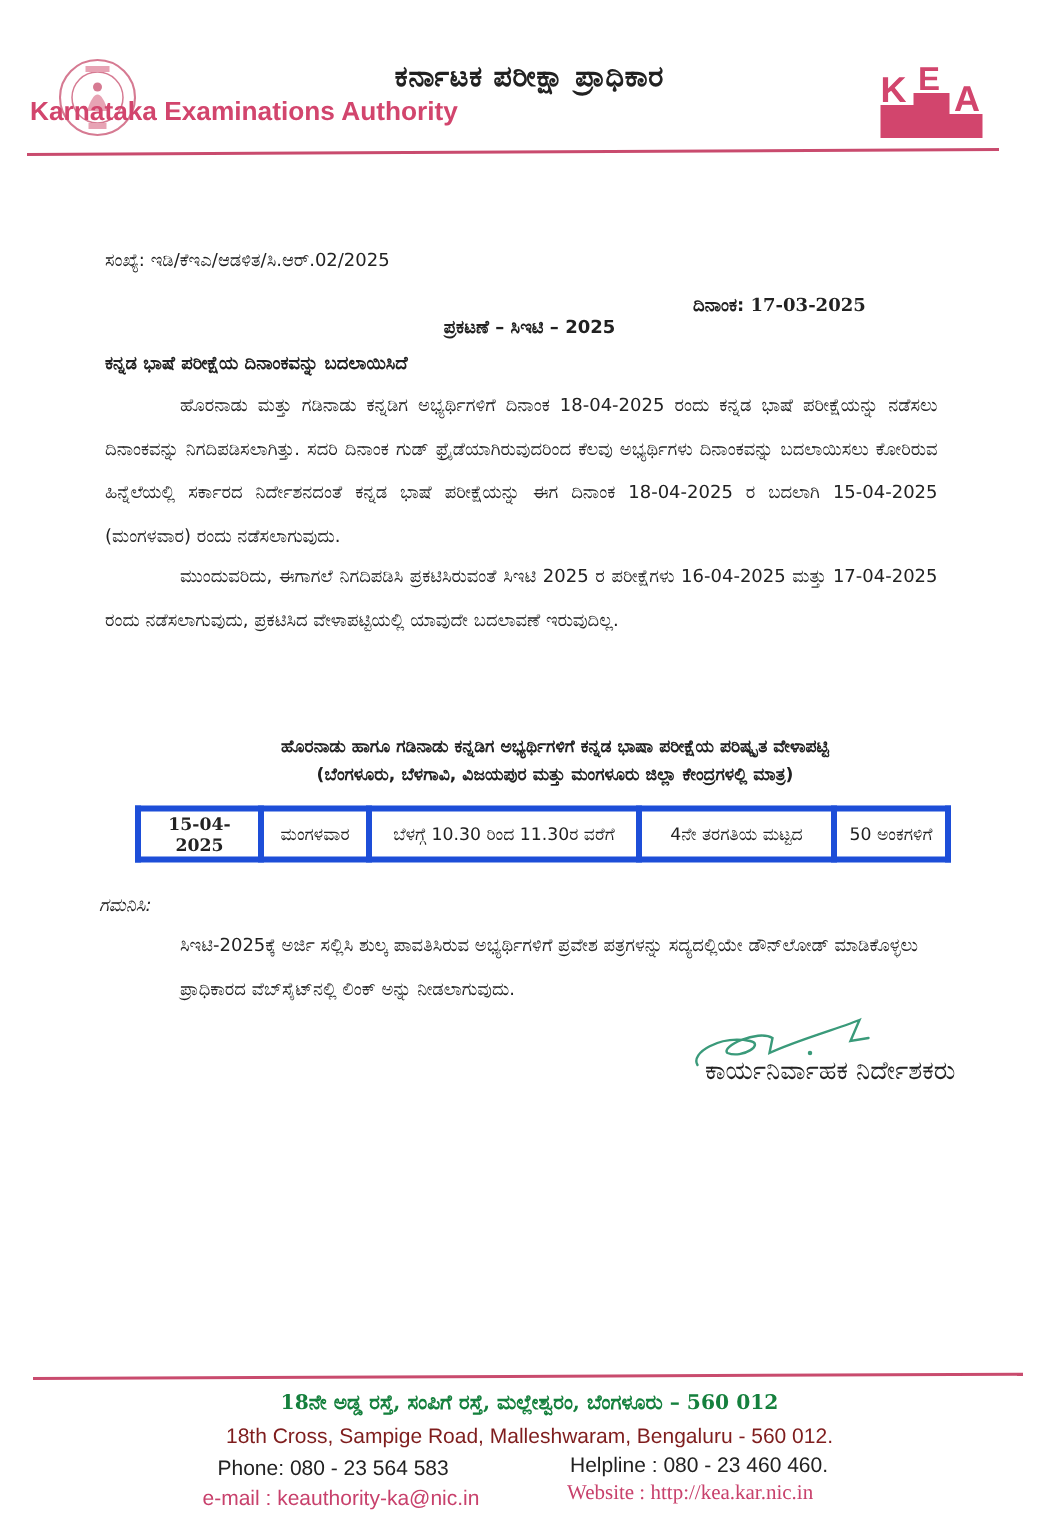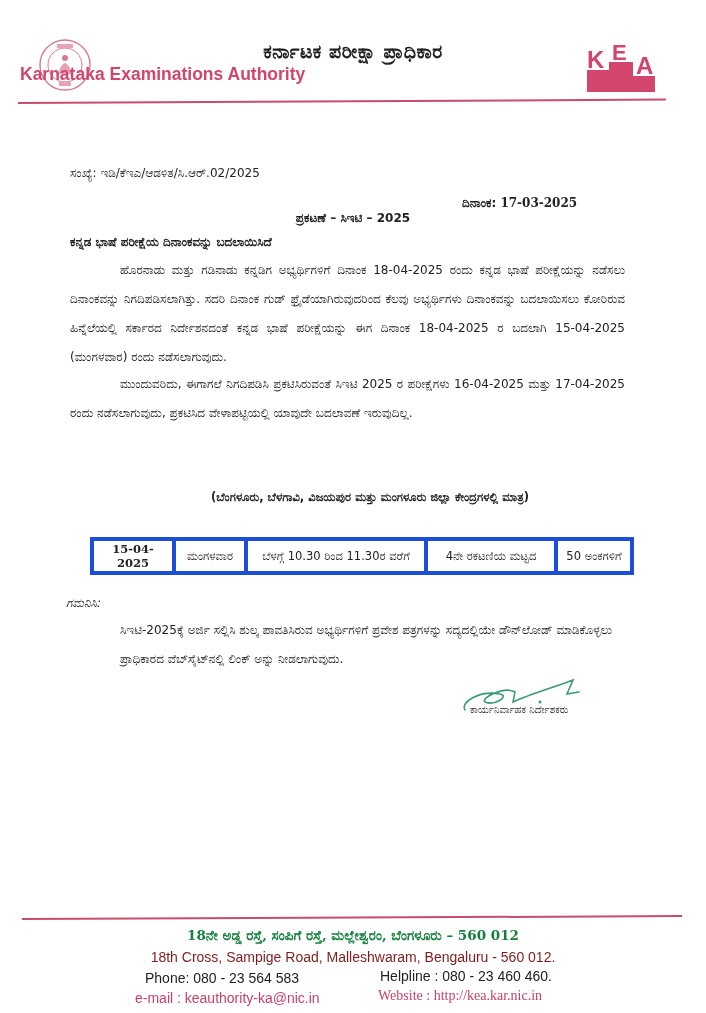--- a/index.html
+++ b/index.html
@@ -35,21 +35,21 @@
   #sched td { border:4px solid #1d4ed8; height:30px; text-align:center; padding:0 4px; }
   #sched td.c0 { width:70px; font-weight:bold; font-family:"DejaVu Serif", serif; }
   #sched td.c1 { width:60px; }
   #sched td.c2 { width:168px; }
   #sched td.c3 { width:118px; }
 
   #note-label { left:66px; top:596px; font-style:italic; }
   #note-text { left:120px; width:505px; top:616px; line-height:29px; }
 
   #signature { left:455px; top:672px; width:130px; height:42px; }
-  #signatory { left:470px; top:704px; font-size:10px; }
+  #signatory { left:470px; top:704px; font-size:17px; }
 
   .footer { left:0; width:706px; text-align:center; }
   #addr-kn { top:927px; font-family:"DejaVu Serif", serif; font-weight:bold; font-size:13.5px; color:#15803d; }
   #addr-en { top:949px; font-family:"Liberation Sans", sans-serif; font-size:14px; color:#7f1d1d; }
   #phone { left:145px; top:970px; font-family:"Liberation Sans", sans-serif; font-size:14px; color:#222; }
   #helpline { left:380px; top:968px; font-family:"Liberation Sans", sans-serif; font-size:14px; color:#222; }
   #email { left:135px; top:990px; font-family:"Liberation Sans", sans-serif; font-size:14px; color:#c8416c; }
   #website { left:378px; top:988px; font-family:Liberation Serif, serif; font-size:14px; color:#c8416c; }
 </style>
 </head>
@@ -82,30 +82,31 @@
   <span class="val">17-03-2025</span>
 </div>
 
 <div id="notice-title" class="abs body-text">ಪ್ರಕಟಣೆ – ಸಿಇಟಿ – 2025</div>
 <div id="subject" class="abs body-text">ಕನ್ನಡ ಭಾಷೆ ಪರೀಕ್ಷೆಯ ದಿನಾಂಕವನ್ನು ಬದಲಾಯಿಸಿದೆ</div>
 
 <div id="para1" class="abs body-text para"><span class="indent"></span><span>ಹೊರನಾಡು ಮತ್ತು ಗಡಿನಾಡು ಕನ್ನಡಿಗ ಅಭ್ಯರ್ಥಿಗಳಿಗೆ ದಿನಾಂಕ 18-04-2025 ರಂದು ಕನ್ನಡ ಭಾಷೆ ಪರೀಕ್ಷೆಯನ್ನು ನಡೆಸಲು ದಿನಾಂಕವನ್ನು ನಿಗದಿಪಡಿಸಲಾಗಿತ್ತು. ಸದರಿ ದಿನಾಂಕ ಗುಡ್ ಫ್ರೈಡೆಯಾಗಿರುವುದರಿಂದ ಕೆಲವು ಅಭ್ಯರ್ಥಿಗಳು ದಿನಾಂಕವನ್ನು ಬದಲಾಯಿಸಲು ಕೋರಿರುವ ಹಿನ್ನೆಲೆಯಲ್ಲಿ ಸರ್ಕಾರದ ನಿರ್ದೇಶನದಂತೆ ಕನ್ನಡ ಭಾಷೆ ಪರೀಕ್ಷೆಯನ್ನು ಈಗ ದಿನಾಂಕ 18-04-2025 ರ ಬದಲಾಗಿ 15-04-2025 (ಮಂಗಳವಾರ) ರಂದು ನಡೆಸಲಾಗುವುದು.</span></div>
 <div id="para2" class="abs body-text para"><span class="indent"></span><span>ಮುಂದುವರಿದು, ಈಗಾಗಲೆ ನಿಗದಿಪಡಿಸಿ ಪ್ರಕಟಿಸಿರುವಂತೆ ಸಿಇಟಿ 2025 ರ ಪರೀಕ್ಷೆಗಳು 16-04-2025 ಮತ್ತು 17-04-2025 ರಂದು ನಡೆಸಲಾಗುವುದು, ಪ್ರಕಟಿಸಿದ ವೇಳಾಪಟ್ಟಿಯಲ್ಲಿ ಯಾವುದೇ ಬದಲಾವಣೆ ಇರುವುದಿಲ್ಲ.</span></div>
 
 <div id="sched-heading" class="abs body-text">
+  <div>ಹೊರನಾಡು ಹಾಗೂ ಗಡಿನಾಡು ಕನ್ನಡಿಗ ಅಭ್ಯರ್ಥಿಗಳಿಗೆ ಕನ್ನಡ ಭಾಷಾ ಪರೀಕ್ಷೆಯ ಪರಿಷ್ಕೃತ ವೇಳಾಪಟ್ಟಿ</div>
   <div>(ಬೆಂಗಳೂರು, ಬೆಳಗಾವಿ, ವಿಜಯಪುರ ಮತ್ತು ಮಂಗಳೂರು ಜಿಲ್ಲಾ ಕೇಂದ್ರಗಳಲ್ಲಿ ಮಾತ್ರ)</div>
 </div>
 
 <table id="sched" class="abs body-text">
   <tbody>
       <tr>
     <td class="c0">15-04-2025</td>
     <td class="c1">ಮಂಗಳವಾರ</td>
     <td class="c2">ಬೆಳಗ್ಗೆ 10.30 ರಿಂದ 11.30ರ ವರೆಗೆ</td>
-    <td class="c3">4ನೇ ರಕಟಣಿಯ ಮಟ್ಟದ</td>
+    <td class="c3">4ನೇ ತರಗತಿಯ ಮಟ್ಟದ</td>
     <td class="c4">50 ಅಂಕಗಳಿಗೆ</td>
   </tr>
 </tbody>
   </table>
 
 <div id="note-label" class="abs body-text">ಗಮನಿಸಿ:</div>
 <div id="note-text" class="abs body-text">ಸಿಇಟಿ-2025ಕ್ಕೆ ಅರ್ಜಿ ಸಲ್ಲಿಸಿ ಶುಲ್ಕ ಪಾವತಿಸಿರುವ ಅಭ್ಯರ್ಥಿಗಳಿಗೆ ಪ್ರವೇಶ ಪತ್ರಗಳನ್ನು ಸದ್ಯದಲ್ಲಿಯೇ ಡೌನ್‌ಲೋಡ್ ಮಾಡಿಕೊಳ್ಳಲು ಪ್ರಾಧಿಕಾರದ ವೆಬ್‌ಸೈಟ್‌ನಲ್ಲಿ ಲಿಂಕ್ ಅನ್ನು ನೀಡಲಾಗುವುದು.</div>
 
 <svg id="signature" class="abs" viewBox="0 0 130 42">
   <path d="M10 38 C 5 30, 25 18, 45 22 C 55 24, 40 34, 30 30 C 25 26, 50 14, 60 20 L 58 30 C 75 22, 100 15, 118 8 L 112 22 L 124 20" fill="none" stroke="#3a9a7a" stroke-width="1.6" stroke-linecap="round"></path>

